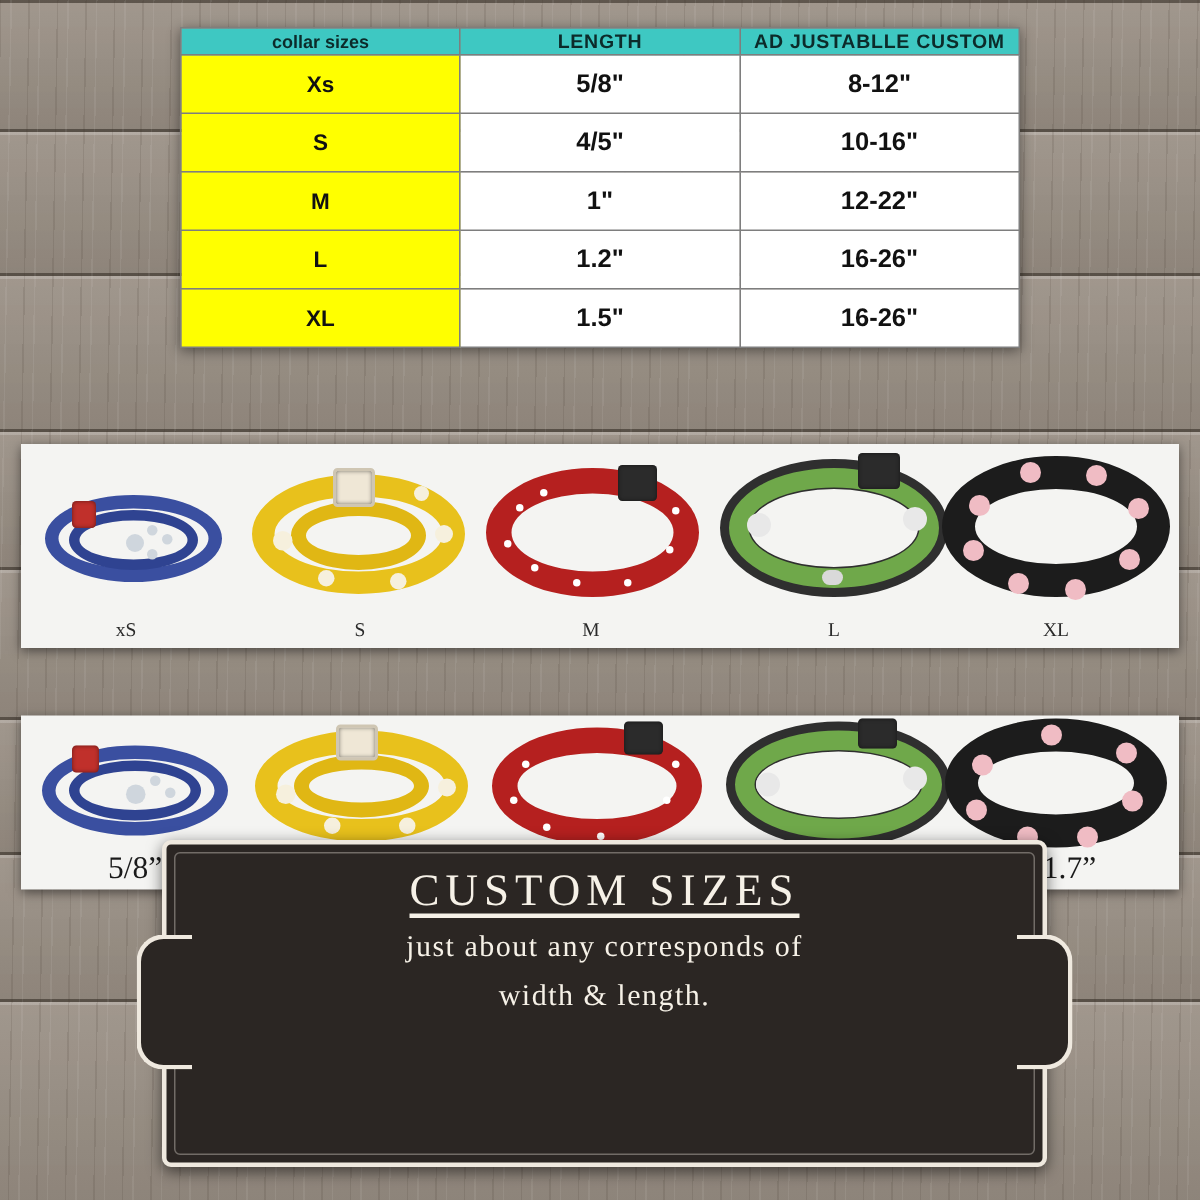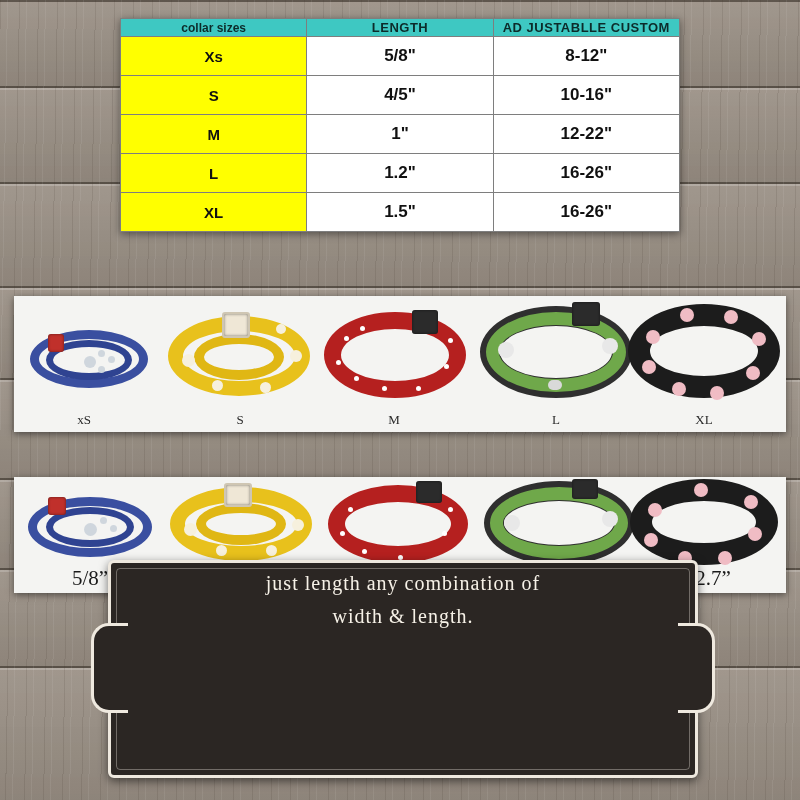--- a/index.html
+++ b/index.html
@@ -363,24 +363,25 @@
   <div class="collar" style="left:612px;top:0px;width:156px;height:94px;">
     <div class="band" style="left:4px;top:2px;width:148px;height:86px;border-width:22px;border-color:#1c1c1c;"></div>
     <div class="dot" style="left:22px;top:26px;width:14px;height:14px;background:#f0bcc4;"></div>
     <div class="dot" style="left:18px;top:56px;width:14px;height:14px;background:#f0bcc4;"></div>
     <div class="dot" style="left:52px;top:74px;width:14px;height:14px;background:#f0bcc4;"></div>
     <div class="dot" style="left:92px;top:74px;width:14px;height:14px;background:#f0bcc4;"></div>
     <div class="dot" style="left:122px;top:50px;width:14px;height:14px;background:#f0bcc4;"></div>
     <div class="dot" style="left:118px;top:18px;width:14px;height:14px;background:#f0bcc4;"></div>
     <div class="dot" style="left:68px;top:6px;width:14px;height:14px;background:#f0bcc4;"></div>
   </div>
-  <div class="sizelabel-2" style="left:644px;width:110px;">2.7”</div>
+  <div class="sizelabel-2" style="left:644px;width:110px;">1.7”</div>
 </div>
 
 <div class="custom-panel">
   <div class="ear left"></div>
   <div class="ear right"></div>
 
-
-  <div class="cs-line">just length any combination of</div>
+  <div class="cs-title">CUSTOM SIZES</div>
+
+  <div class="cs-line">just about any corresponds of</div>
   <div class="cs-line">width &amp; length.</div>
 
 </div>
 
 </body></html>

